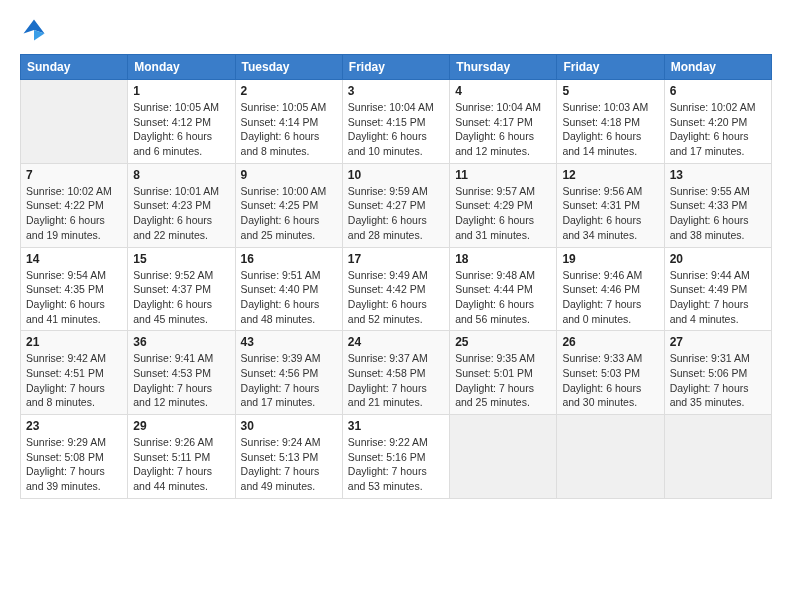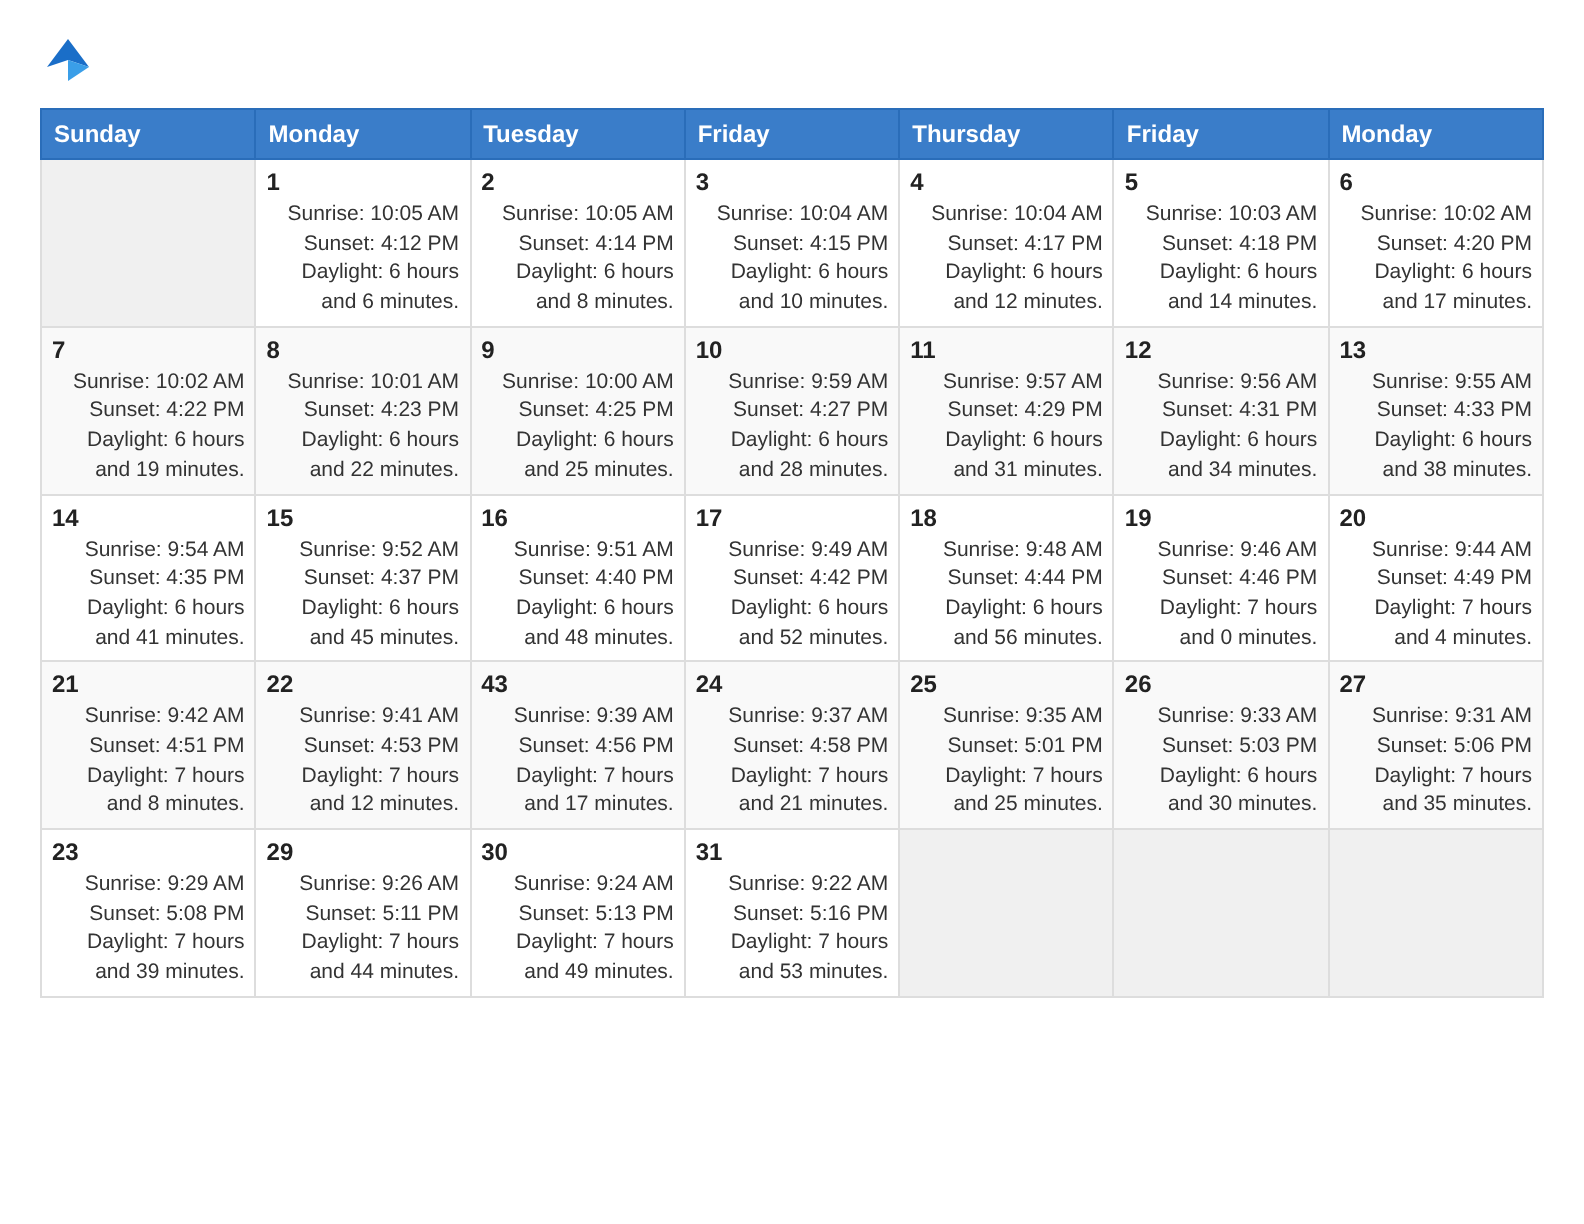--- a/index.html
+++ b/index.html
@@ -88,21 +88,20 @@
       font-weight: bold;
       font-size: 12px;
       color: #222;
       display: block;
       margin-bottom: 2px;
     }
     .day-info {
       color: #333;
       font-size: 10.5px;
       line-height: 1.4;
-      text-align: right;
     }
     .empty-cell {
       background: #f0f0f0 !important;
     }
   </style>
 </head>
 <body>
 
 <div class="page">
   <div class="header">
@@ -221,21 +220,21 @@
             <span class="day-num">20</span>
             <div class="day-info">Sunrise: 9:44 AM<br>Sunset: 4:49 PM<br>Daylight: 7 hours<br>and 4 minutes.</div>
           </td>
         </tr>
         <tr>
           <td>
             <span class="day-num">21</span>
             <div class="day-info">Sunrise: 9:42 AM<br>Sunset: 4:51 PM<br>Daylight: 7 hours<br>and 8 minutes.</div>
           </td>
           <td>
-            <span class="day-num">22</span>
+            <span class="day-num">36</span>
             <div class="day-info">Sunrise: 9:41 AM<br>Sunset: 4:53 PM<br>Daylight: 7 hours<br>and 12 minutes.</div>
           </td>
           <td>
             <span class="day-num">43</span>
             <div class="day-info">Sunrise: 9:39 AM<br>Sunset: 4:56 PM<br>Daylight: 7 hours<br>and 17 minutes.</div>
           </td>
           <td>
             <span class="day-num">24</span>
             <div class="day-info">Sunrise: 9:37 AM<br>Sunset: 4:58 PM<br>Daylight: 7 hours<br>and 21 minutes.</div>
           </td>

